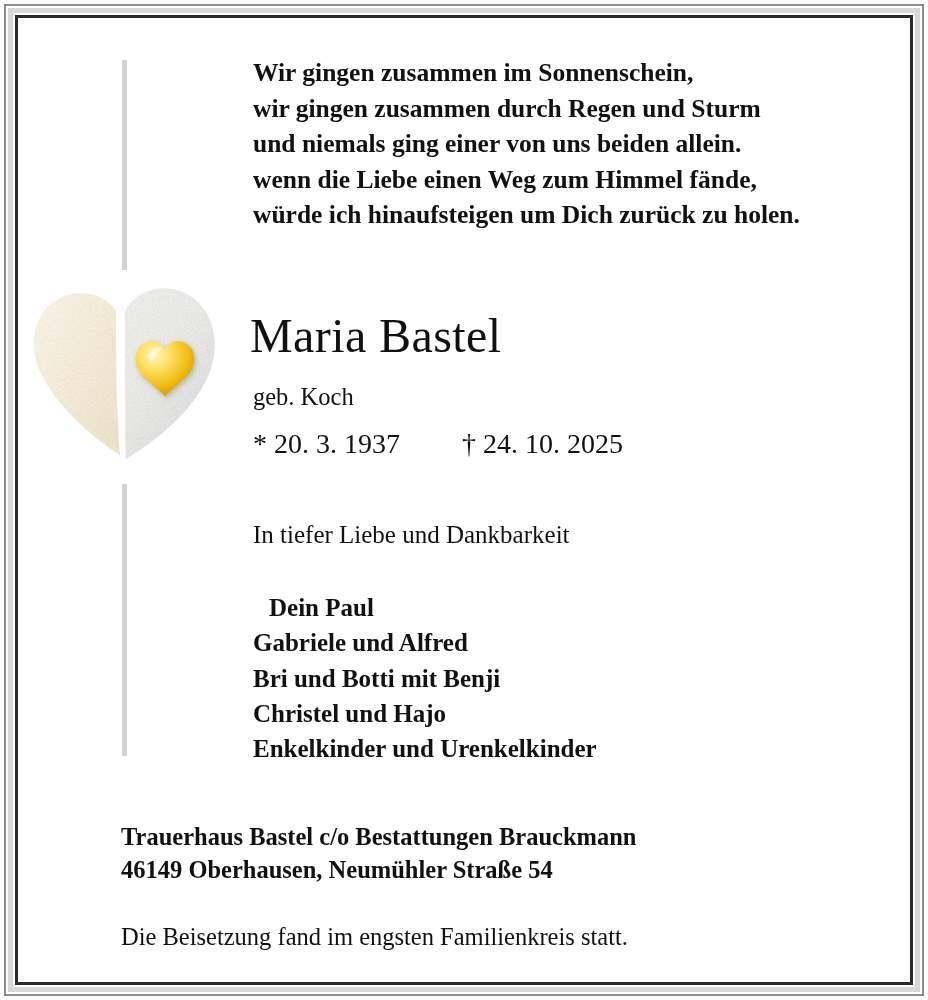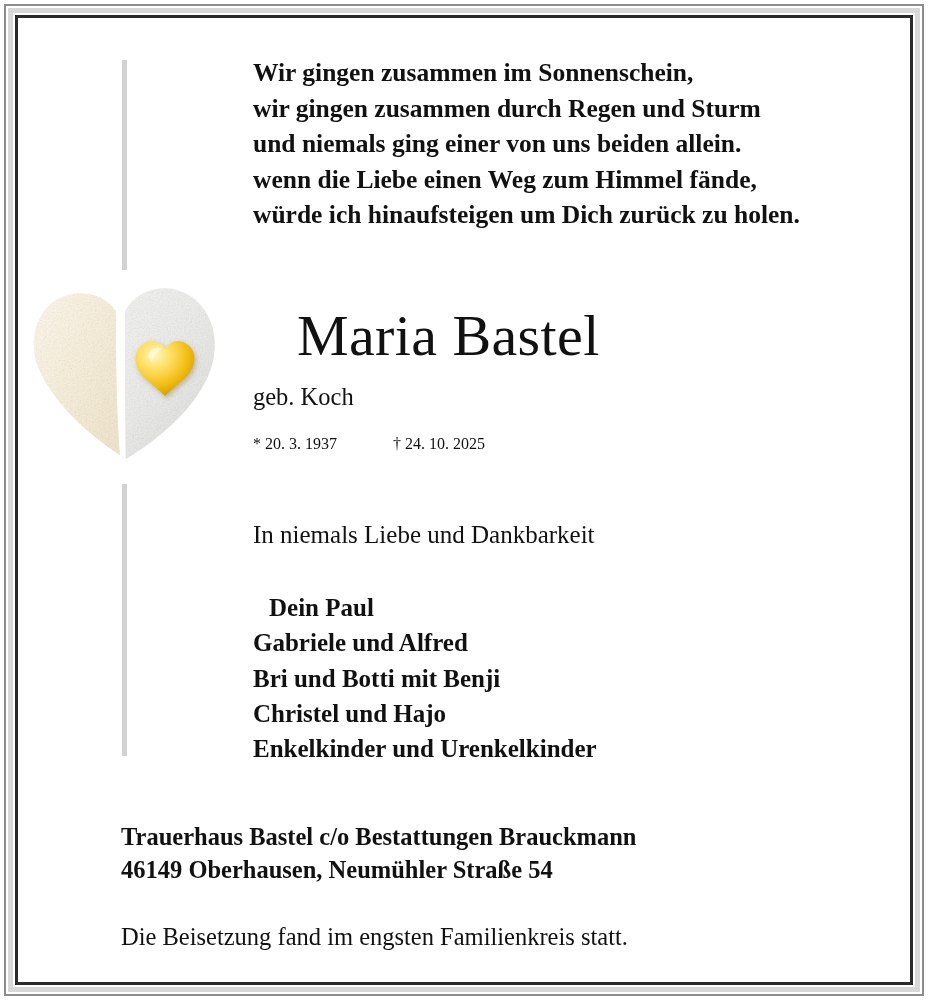--- a/index.html
+++ b/index.html
@@ -75,41 +75,40 @@
     width: 640px;
     font-size: 25.5px;
     line-height: 35.6px;
     white-space: nowrap;
   }
 
   .name {
     position: absolute;
     left: 250px;
     top: 305px;
-    font-size: 58px;
+    font-size: 48px;
     line-height: 62px;
     letter-spacing: 0.4px;
     white-space: nowrap;
-    margin-left: 47px;
   }
 
   .maiden {
     position: absolute;
     left: 253px;
     top: 382px;
     font-size: 24.5px;
     line-height: 30px;
     white-space: nowrap;
   }
 
   .dates {
     position: absolute;
     left: 253px;
     top: 428px;
-    font-size: 16px;
+    font-size: 28px;
     line-height: 31px;
     white-space: nowrap;
   }
   .dates .date-gap { display: inline-block; width: 48px; }
 
   .dedication {
     position: absolute;
     left: 253px;
     top: 519px;
     font-size: 25px;
@@ -228,21 +227,21 @@
   <div class="maiden">geb. Koch</div>
 
   <div class="dates">
     <span>*</span>
     <span>20. 3. 1937</span>
     <span class="date-gap"></span>
     <span>†</span>
     <span>24. 10. 2025</span>
   </div>
 
-  <div class="dedication">In niemals Liebe und Dankbarkeit</div>
+  <div class="dedication">In tiefer Liebe und Dankbarkeit</div>
 
   <div class="mourners">
     <span class="line m-bold">Dein Paul</span>
     <span class="line">Gabriele und Alfred</span>
     <span class="line">Bri und Botti mit Benji</span>
     <span class="line">Christel und Hajo</span>
     <span class="line">Enkelkinder und Urenkelkinder</span>
   </div>
 
   <div class="footer-address">

